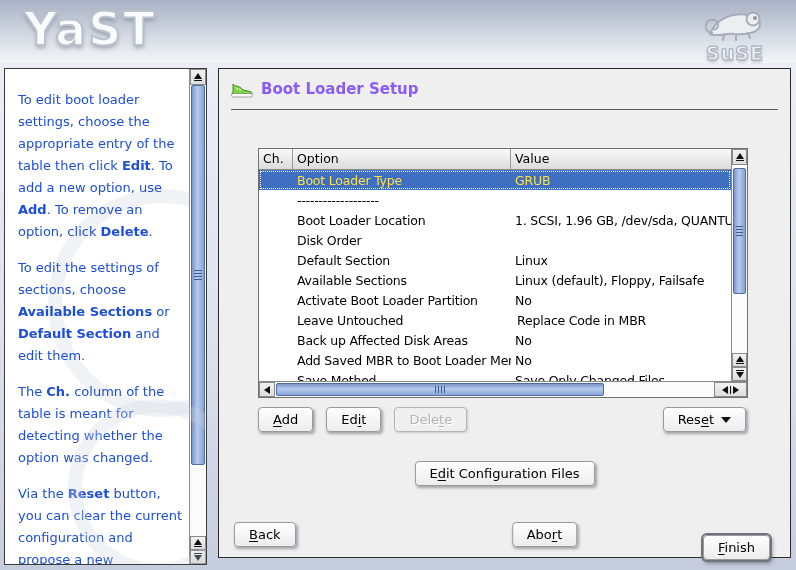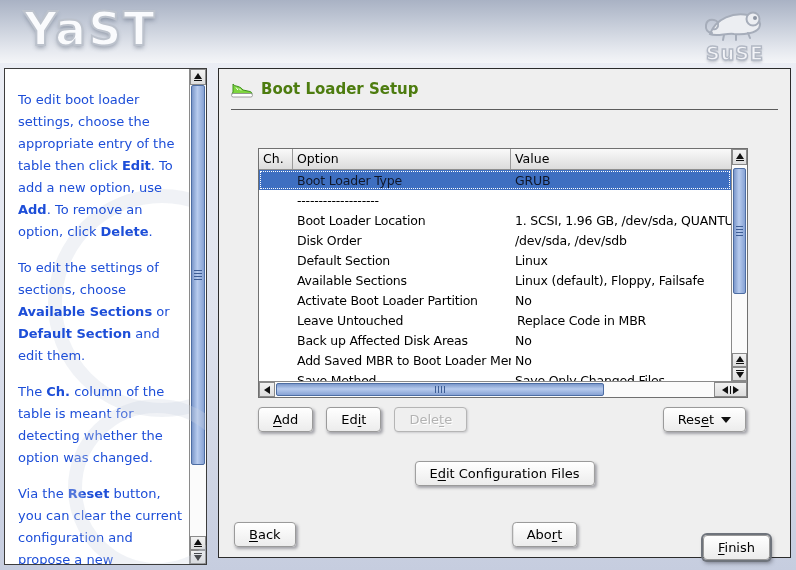--- a/index.html
+++ b/index.html
@@ -24,37 +24,37 @@
   .sidebar::before{width:200px;height:200px;right:-70px;top:120px;}
   .sidebar::after{width:150px;height:150px;right:-40px;top:330px;}
   .help-text{position:absolute;left:0;top:0;right:17px;bottom:0;padding:6px 6px 6px 13px;
              font-size:13px;line-height:22px;color:#1d4ed8;margin-top:14px;}
   .help-text p{margin:0 0 14px 0;}
 
   .main-panel{position:absolute;left:218px;top:68px;width:573px;height:490px;background:#efefef;
               border:1px solid #2b2b2b;box-sizing:border-box;}
 
   .dlg-title{position:absolute;left:12px;top:11px;display:flex;align-items:center;gap:8px;}
-  .dlg-title .t{font-size:15px;font-weight:bold;color:#4d7c0f;}
+  .dlg-title .t{font-size:15px;font-weight:bold;color:#8b5cf6;}
   .title-sep{position:absolute;left:12px;right:12px;top:40px;height:1px;background:#5c5c5c;}
 
   
   .table{position:absolute;left:39px;top:79px;width:490px;height:250px;border:1px solid #707070;
          box-sizing:border-box;background:#fff;display:grid;
          grid-template-columns:1fr 16px;grid-template-rows:1fr 16px;}
   .tmain{grid-column:1;grid-row:1;overflow:hidden;display:flex;flex-direction:column;background:#fff;}
   .thead{display:flex;height:20px;flex:none;background:linear-gradient(180deg,#fafafa,#dcdcdc);
          border-bottom:1px solid #8f8f8f;}
   .th{font-size:12.5px;padding:2px 4px 0 4px;border-right:1px solid #9a9a9a;box-sizing:border-box;
       white-space:nowrap;overflow:hidden;}
   .th-ch{width:34px;flex:none;}
   .th-option{width:218px;flex:none;}
   .th-value{flex:1;border-right:none;}
   .trow{display:flex;height:20px;flex:none;align-items:center;}
-  .trow.sel{background:#3e6fc1;color:#0f172a;outline:1px dotted #fff;outline-offset:-2px;}
+  .trow.sel{background:#3e6fc1;color:#fde047;outline:1px dotted #fff;outline-offset:-2px;}
   .tc{font-size:12.5px;letter-spacing:-0.2px;padding:0 4px;box-sizing:border-box;
       white-space:nowrap;overflow:hidden;}
   .tc-ch{width:34px;flex:none;}
   .tc-option{width:218px;flex:none;}
   .tc-value{flex:1;}
 
   
   .vscroll{grid-column:2;grid-row:1;display:flex;flex-direction:column;background:#f6f6f6;
            border-left:1px solid #8a8a8a;box-sizing:border-box;}
   .hscroll{grid-column:1/3;grid-row:2;display:flex;background:#f6f6f6;
@@ -185,21 +185,20 @@
             <div class="tc tc-value"></div>
           </div>
           <div class="trow">
             <div class="tc tc-ch"></div>
             <div class="tc tc-option">Boot Loader Location</div>
             <div class="tc tc-value">1. SCSI, 1.96 GB, /dev/sda, QUANTUM-FIREBALL</div>
           </div>
           <div class="trow">
             <div class="tc tc-ch"></div>
             <div class="tc tc-option">Disk Order</div>
-            <div class="tc tc-value">/dev/sda, /dev/sdb</div>
           </div>
           <div class="trow">
             <div class="tc tc-ch"></div>
             <div class="tc tc-option">Default Section</div>
             <div class="tc tc-value">Linux</div>
           </div>
           <div class="trow">
             <div class="tc tc-ch"></div>
             <div class="tc tc-option">Available Sections</div>
             <div class="tc tc-value">Linux (default), Floppy, Failsafe</div>

